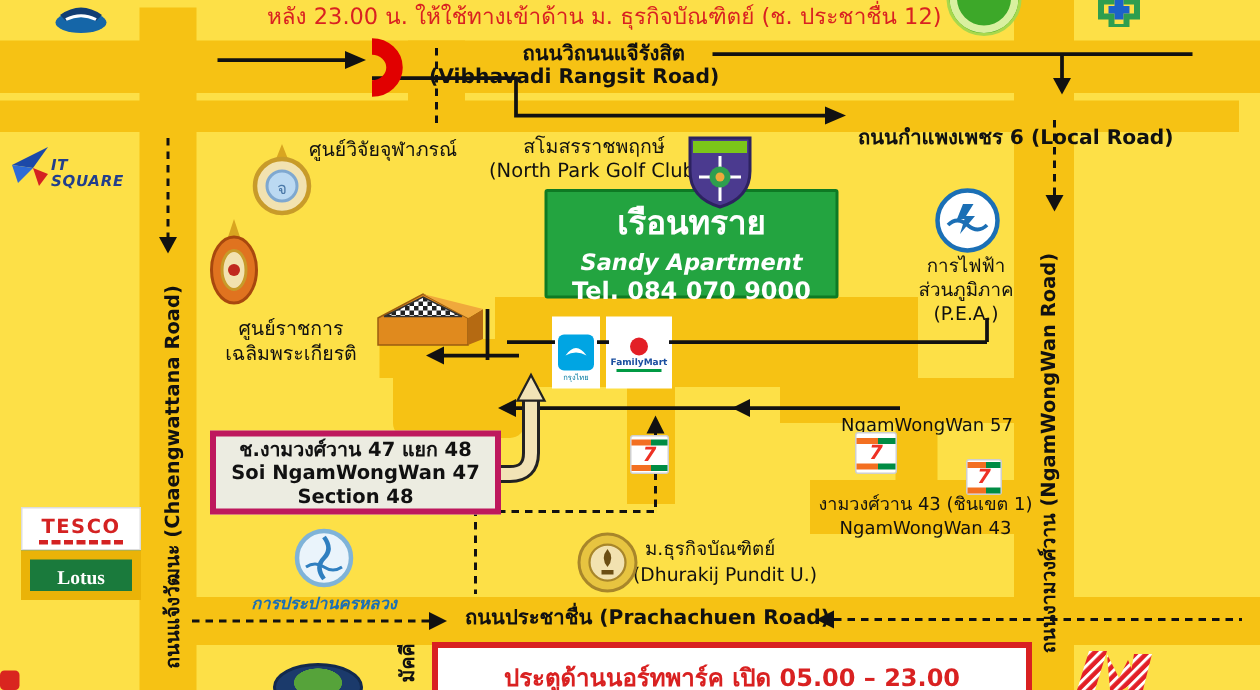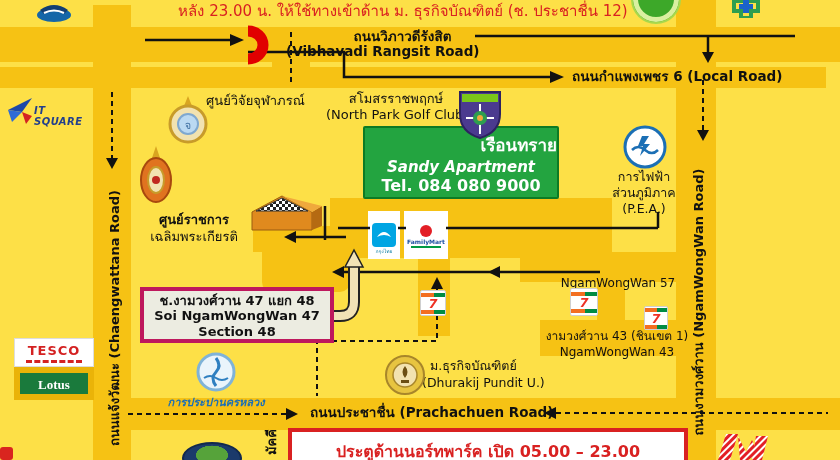--- a/index.html
+++ b/index.html
@@ -112,55 +112,55 @@
 
     <g>
       <polygon points="726,434 738,434 730,460 718,460" fill="url(#mallstripe)"></polygon>
       <polygon points="738,436 746,452 752,440 758,454 748,460 740,460" fill="url(#mallstripe)"></polygon>
       <polygon points="756,436 768,436 762,460 752,460" fill="url(#mallstripe)"></polygon>
     </g>
   </svg>
 
   <div class="lbl red z6" style="left:178px;top:3px;width:386px;font-size:15px;font-weight:500;">หลัง 23.00 น. ให้ใช้ทางเข้าด้าน ม. ธุรกิจบัณฑิตย์  (ช. ประชาชื่น 12)</div>
 
-  <div class="lbl bold center z6" style="left:330px;top:29px;width:145px;font-size:13.5px;">ถนนวิภาวดีรังสิต</div>
+  <div class="lbl bold center z6" style="left:330px;top:29px;width:145px;font-size:13.5px;">ถนนวิถนนแจีรังสิต</div>
   <div class="lbl bold center z6" style="left:286px;top:44px;width:190px;font-size:13.5px;">(Vibhavadi Rangsit Road)</div>
 
-  <div class="lbl bold z6" style="left:572px;top:69px;font-size:13.5px;">ถนนกำแพงเพชร 6 (Local Road)</div>
+  <div class="lbl bold z6" style="left:572px;top:85px;font-size:13.5px;">ถนนกำแพงเพชร 6 (Local Road)</div>
 
   <div class="vlabel z6" style="left:104px;top:458px;width:280px;">ถนนแจ้งวัฒนะ (Chaengwattana Road)</div>
   <div class="vlabel z6" style="left:688px;top:452px;width:300px;">ถนนงามวงศ์วาน (NgamWongWan Road)</div>
   <div class="vlabel z6" style="left:261px;top:463px;width:42px;font-size:13px;">มัคคี</div>
 
   <div class="lbl bold center z6" style="left:310px;top:405px;width:232px;font-size:13.5px;">ถนนประชาชื่น (Prachachuen Road)</div>
 
   <div class="lbl center z6" style="left:544px;top:277px;width:148px;font-size:12px;">NgamWongWan 57</div>
   <div class="lbl center z6" style="left:542px;top:330px;width:150px;font-size:12px;">งามวงศ์วาน 43 (ชินเขต 1)</div>
   <div class="lbl center z6" style="left:542px;top:346px;width:150px;font-size:12px;">NgamWongWan 43</div>
 
   <div class="abs signgreen z6" style="left:363px;top:126px;width:192px;height:66px;padding-top:3px;">
-    <div style="font-size:17px;font-weight:bold;text-align:right;">เรือนทราย</div>
+    <div style="font-size:22px;font-weight:bold;">เรือนทราย</div>
     <div style="font-size:15px;font-weight:bold;font-style:italic;">Sandy Apartment</div>
-    <div style="font-size:16px;font-weight:bold;">Tel. 084 080 9000</div>
+    <div style="font-size:16px;font-weight:bold;">Tel. 084 070 9000</div>
   </div>
 
   <div class="abs graybox z7" style="left:140px;top:287px;width:186px;height:46px;">
     <div>ช.งามวงศ์วาน 47 แยก 48</div>
     <div>Soi NgamWongWan 47</div>
     <div>Section 48</div>
   </div>
 
   <div class="abs redbox z7" style="left:288px;top:428px;width:392px;height:40px;">
     <div class="red bold" style="font-size:16px;margin-top:7px;">ประตูด้านนอร์ทพาร์ค  เปิด 05.00 – 23.00</div>
   </div>
 
   <div class="lbl z6" style="left:206px;top:94px;font-size:13px;">ศูนย์วิจัยจุฬาภรณ์</div>
   <div class="lbl center z6" style="left:330px;top:92px;width:132px;font-size:13px;">สโมสรราชพฤกษ์</div>
   <div class="lbl center z6" style="left:326px;top:108px;width:140px;font-size:13px;">(North Park Golf Club)</div>
-  <div class="lbl center z6" style="left:134px;top:213px;width:120px;font-size:13px;font-weight:bold;">ศูนย์ราชการ</div>
+  <div class="lbl center z6" style="left:134px;top:213px;width:120px;font-size:13px;">ศูนย์ราชการ</div>
   <div class="lbl center z6" style="left:134px;top:230px;width:120px;font-size:13px;">เฉลิมพระเกียรติ</div>
   <div class="lbl center z6" style="left:606px;top:170px;width:76px;font-size:12.5px;">การไฟฟ้า</div>
   <div class="lbl center z6" style="left:606px;top:186px;width:76px;font-size:12.5px;">ส่วนภูมิภาค</div>
   <div class="lbl center z6" style="left:606px;top:202px;width:76px;font-size:12.5px;">(P.E.A.)</div>
   <div class="lbl z6" style="left:430px;top:359px;font-size:12.5px;">ม.ธุรกิจบัณฑิตย์</div>
   <div class="lbl z6" style="left:422px;top:376px;font-size:12.5px;text-align:center;">(Dhurakij Pundit U.)</div>
   <div class="lbl center z6" style="left:164px;top: 397px;width:104px;font-size:11px;font-style:italic;font-weight:bold;color:#1B6FB5;">การประปานครหลวง</div>
 
   <svg class="abs z6" style="left:34px;top:0px;" width="40" height="22">
     <ellipse cx="20" cy="15" rx="17" ry="7" fill="#1566A8"></ellipse>

